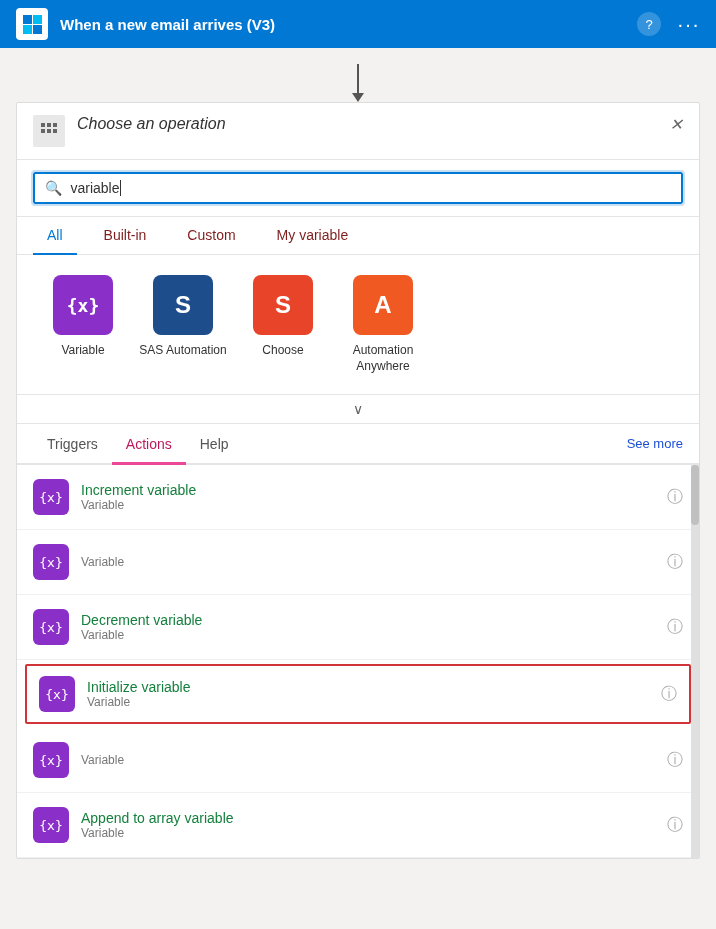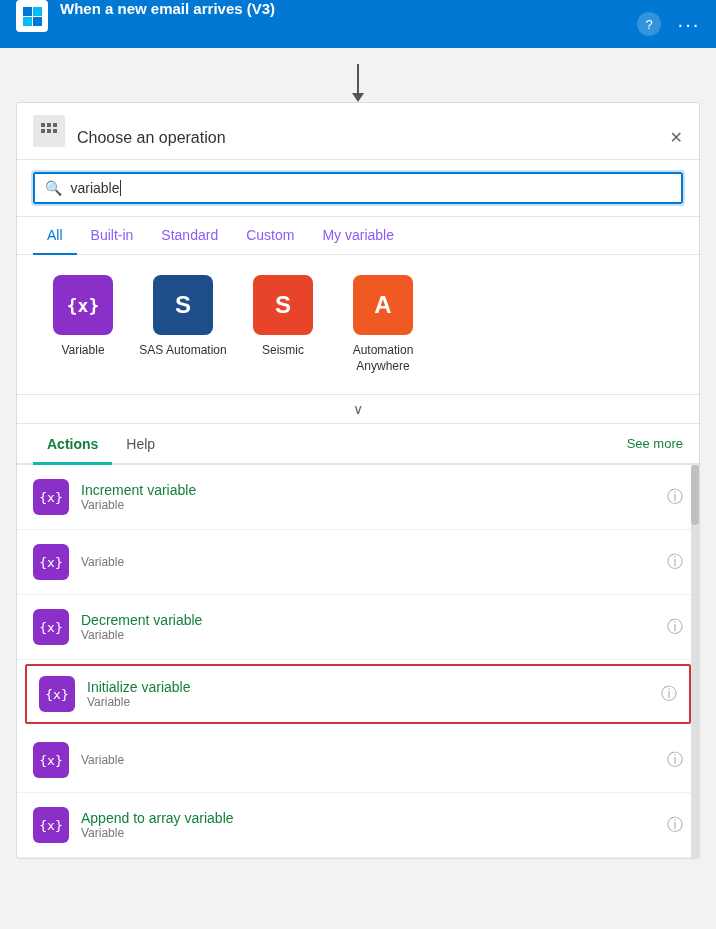--- a/index.html
+++ b/index.html
@@ -8,20 +8,21 @@
       background: #f3f2f1;
       width: 716px;
       min-height: 929px;
       overflow-x: hidden;
     }
 
     
     .top-bar {
       background: #0078d4;
       display: flex;
+      align-items: center;
       padding: 0 16px;
       height: 48px;
     }
     .top-bar-icon {
       width: 32px;
       height: 32px;
       background: white;
       border-radius: 4px;
       display: flex;
       align-items: center;
@@ -72,24 +73,25 @@
     .panel {
       background: white;
       margin: 0 16px 16px 16px;
       border: 1px solid #ddd;
       border-radius: 2px;
     }
 
     
     .panel-header {
       display: flex;
-      align-items: flex-end;
+      align-items: flex-start;
       padding: 12px 16px;
       border-bottom: 1px solid #e5e5e5;
       position: relative;
+      font-style: italic;
     }
     .panel-header-icon {
       width: 32px;
       height: 32px;
       background: #e8e8e8;
       border-radius: 2px;
       display: flex;
       align-items: center;
       justify-content: center;
       margin-right: 12px;
@@ -137,26 +139,26 @@
       background: #333;
       vertical-align: middle;
       margin-left: 1px;
     }
 
     
     .tabs-container {
       display: flex;
       padding: 0 16px;
       border-bottom: 1px solid #e5e5e5;
-      gap: 0;
+      gap: 13px;
     }
     .tab {
       padding: 10px 14px;
       font-size: 14px;
-      color: #8b5cf6;
+      color: #7f1d1d;
       cursor: pointer;
       border-bottom: 2px solid transparent;
       margin-bottom: -1px;
     }
     .tab.active {
       color: #0078d4;
       border-bottom: 2px solid #0078d4;
       font-weight: 500;
     }
 
@@ -216,28 +218,28 @@
     }
     .sub-tab {
       padding: 12px 14px 10px 14px;
       font-size: 14px;
       color: #555;
       cursor: pointer;
       border-bottom: 3px solid transparent;
       margin-bottom: -2px;
     }
     .sub-tab.active {
-      color: #15803d;
-      border-bottom: 3px solid #14b8a6;
-      font-weight: 700;
+      color: #be185d;
+      border-bottom: 3px solid #ec4899;
+      font-weight: 400;
     }
     .see-more {
       margin-left: auto;
       font-size: 13px;
-      color: #15803d;
+      color: #1d4ed8;
       cursor: pointer;
     }
 
     
     .actions-list {
       overflow: hidden;
     }
     .action-item {
       display: flex;
       align-items: center;
@@ -344,21 +346,20 @@
     <div class="search-box">
       <span class="search-icon-span">🔍</span>
       <span class="search-input-display">variable</span>
       <span class="search-cursor"></span>
     </div>
   </div>
 
   <div class="tabs-container">
     <div class="tab active">All</div>
     <div class="tab">Built-in</div>
-    <div class="tab">Standard</div>
     <div class="tab">Custom</div>
     <div class="tab">My variable</div>
   </div>
 
   <div class="icons-grid">
     <div class="icon-item">
       <div class="icon-box" style="background:#8B2FC9; font-size:18px; font-family: monospace;">
         {x}
       </div>
       <span class="icon-label">Variable</span>
@@ -366,35 +367,36 @@
     <div class="icon-item">
       <div class="icon-box" style="background:#1E4D8C; font-size:24px;">
         S
       </div>
       <span class="icon-label">SAS Automation</span>
     </div>
     <div class="icon-item">
       <div class="icon-box" style="background:#E8442A; font-size:24px;">
         S
       </div>
-      <span class="icon-label">Seismic</span>
+      <span class="icon-label">Choose</span>
     </div>
     <div class="icon-item">
       <div class="icon-box" style="background:#F05A22; font-size:24px; font-weight:bold;">
         A
       </div>
       <span class="icon-label">Automation Anywhere</span>
     </div>
   </div>
 
   <div class="collapse-btn">
     <span>∨</span>
   </div>
 
   <div class="sub-tabs-container">
+    <div class="sub-tab">Triggers</div>
     <div class="sub-tab active">Actions</div>
     <div class="sub-tab">Help</div>
     <span class="see-more">See more</span>
   </div>
 
   <div class="scroll-wrapper">
     <div class="actions-list">
 
       <div class="action-item">
         <div class="action-icon" style="font-size:13px;font-family:monospace;">{x}</div>

